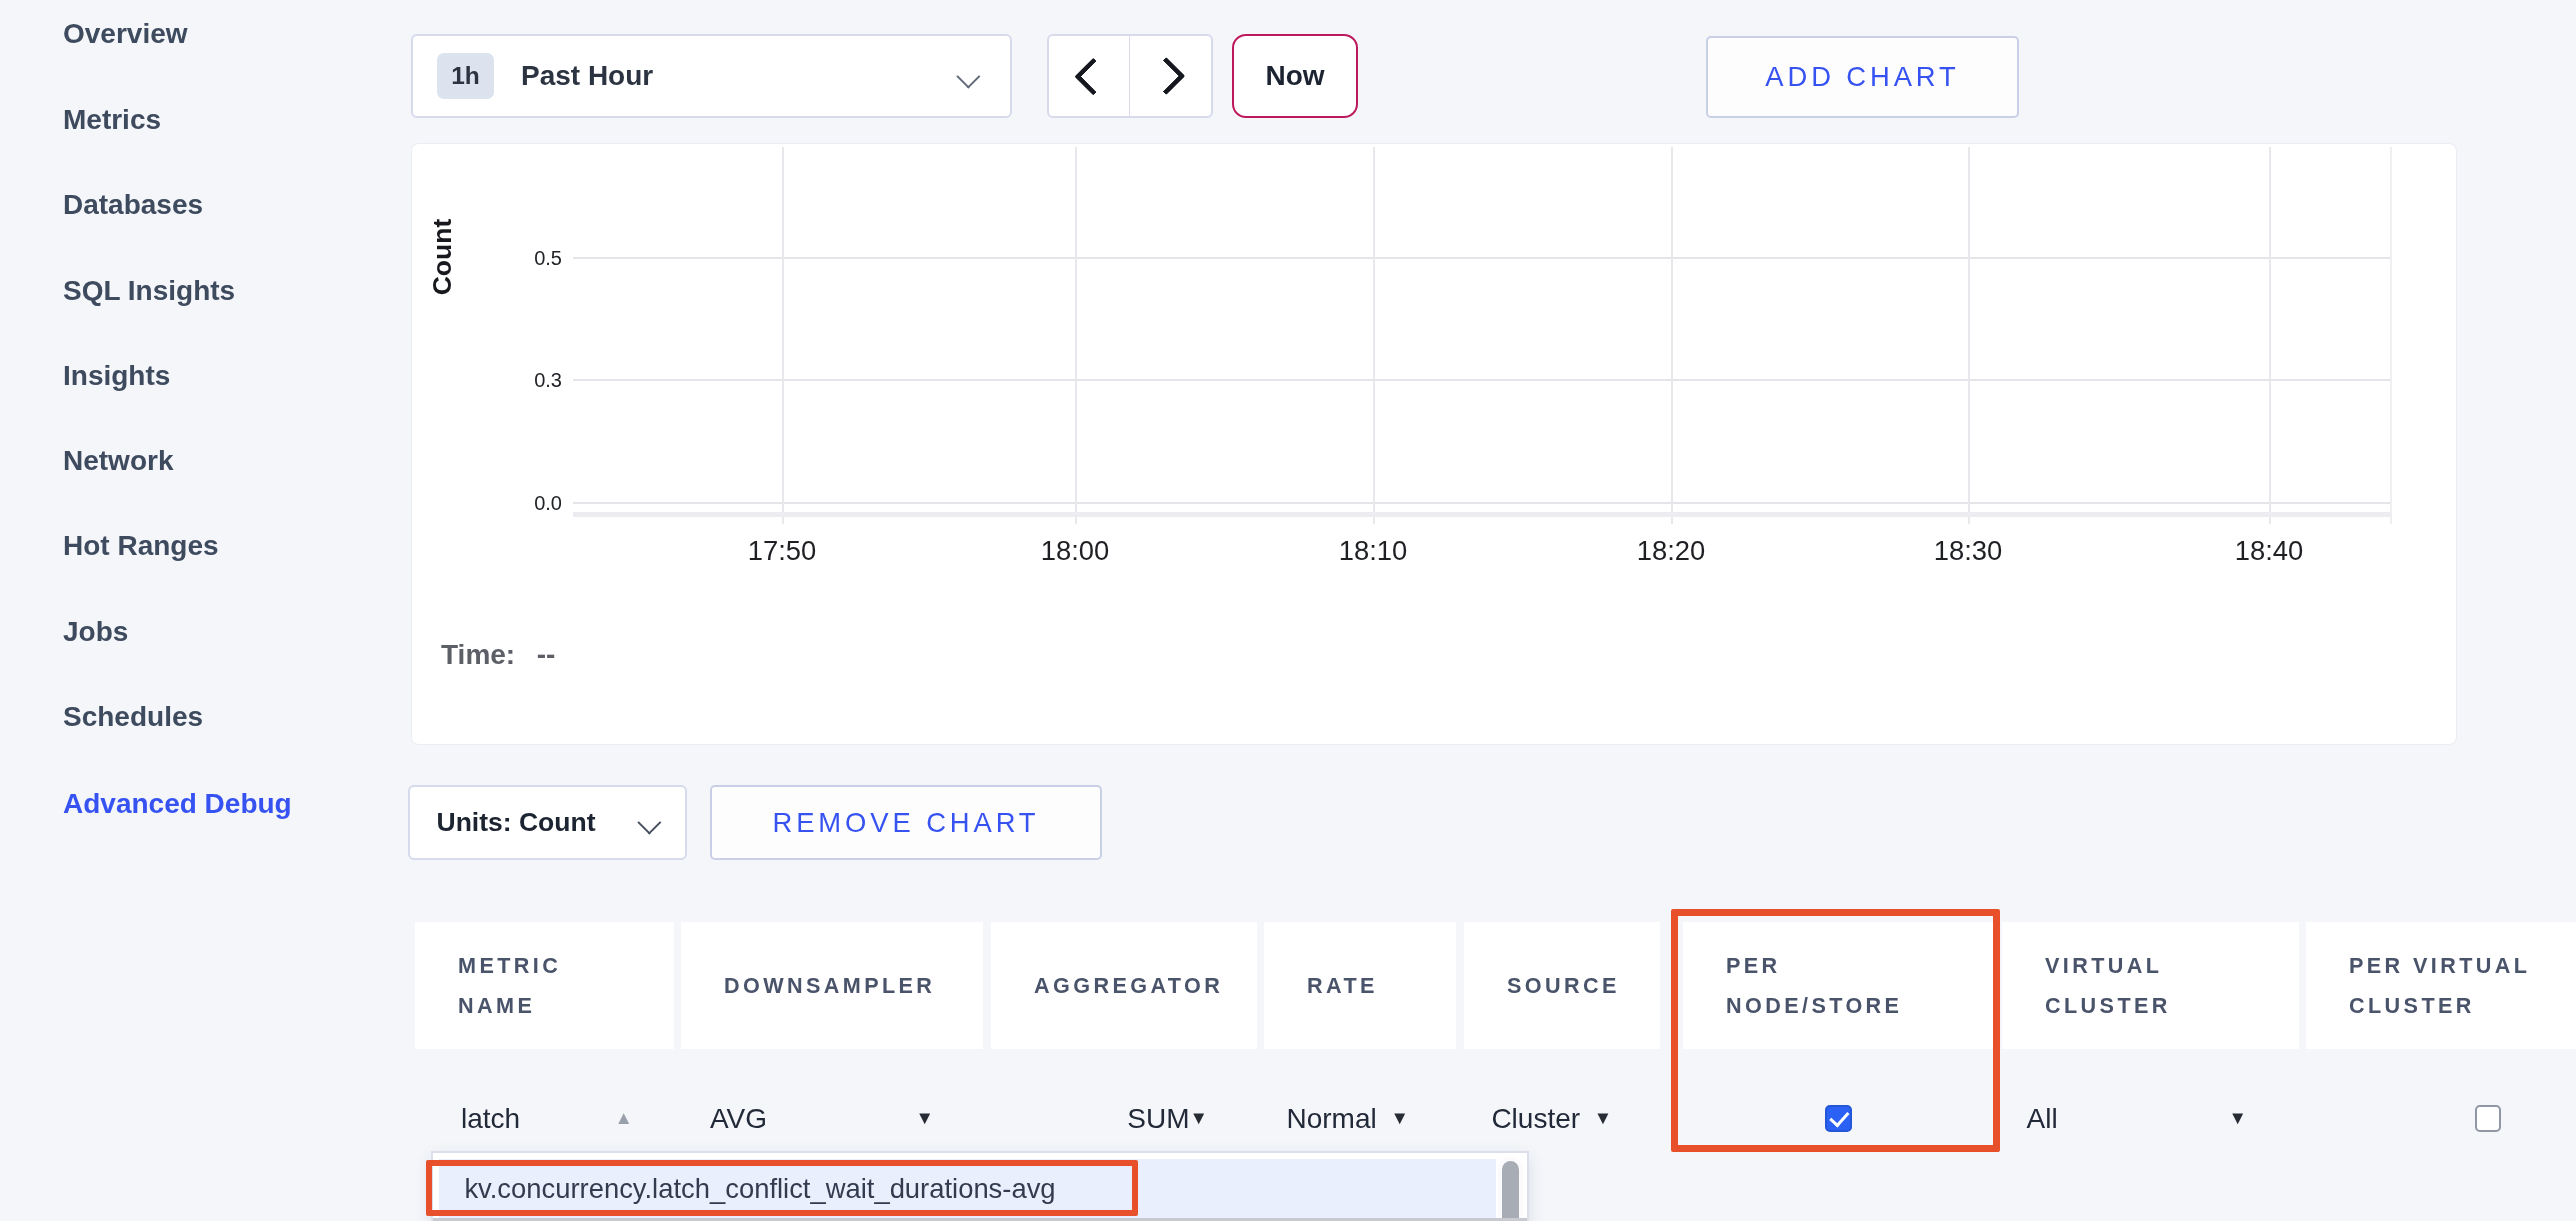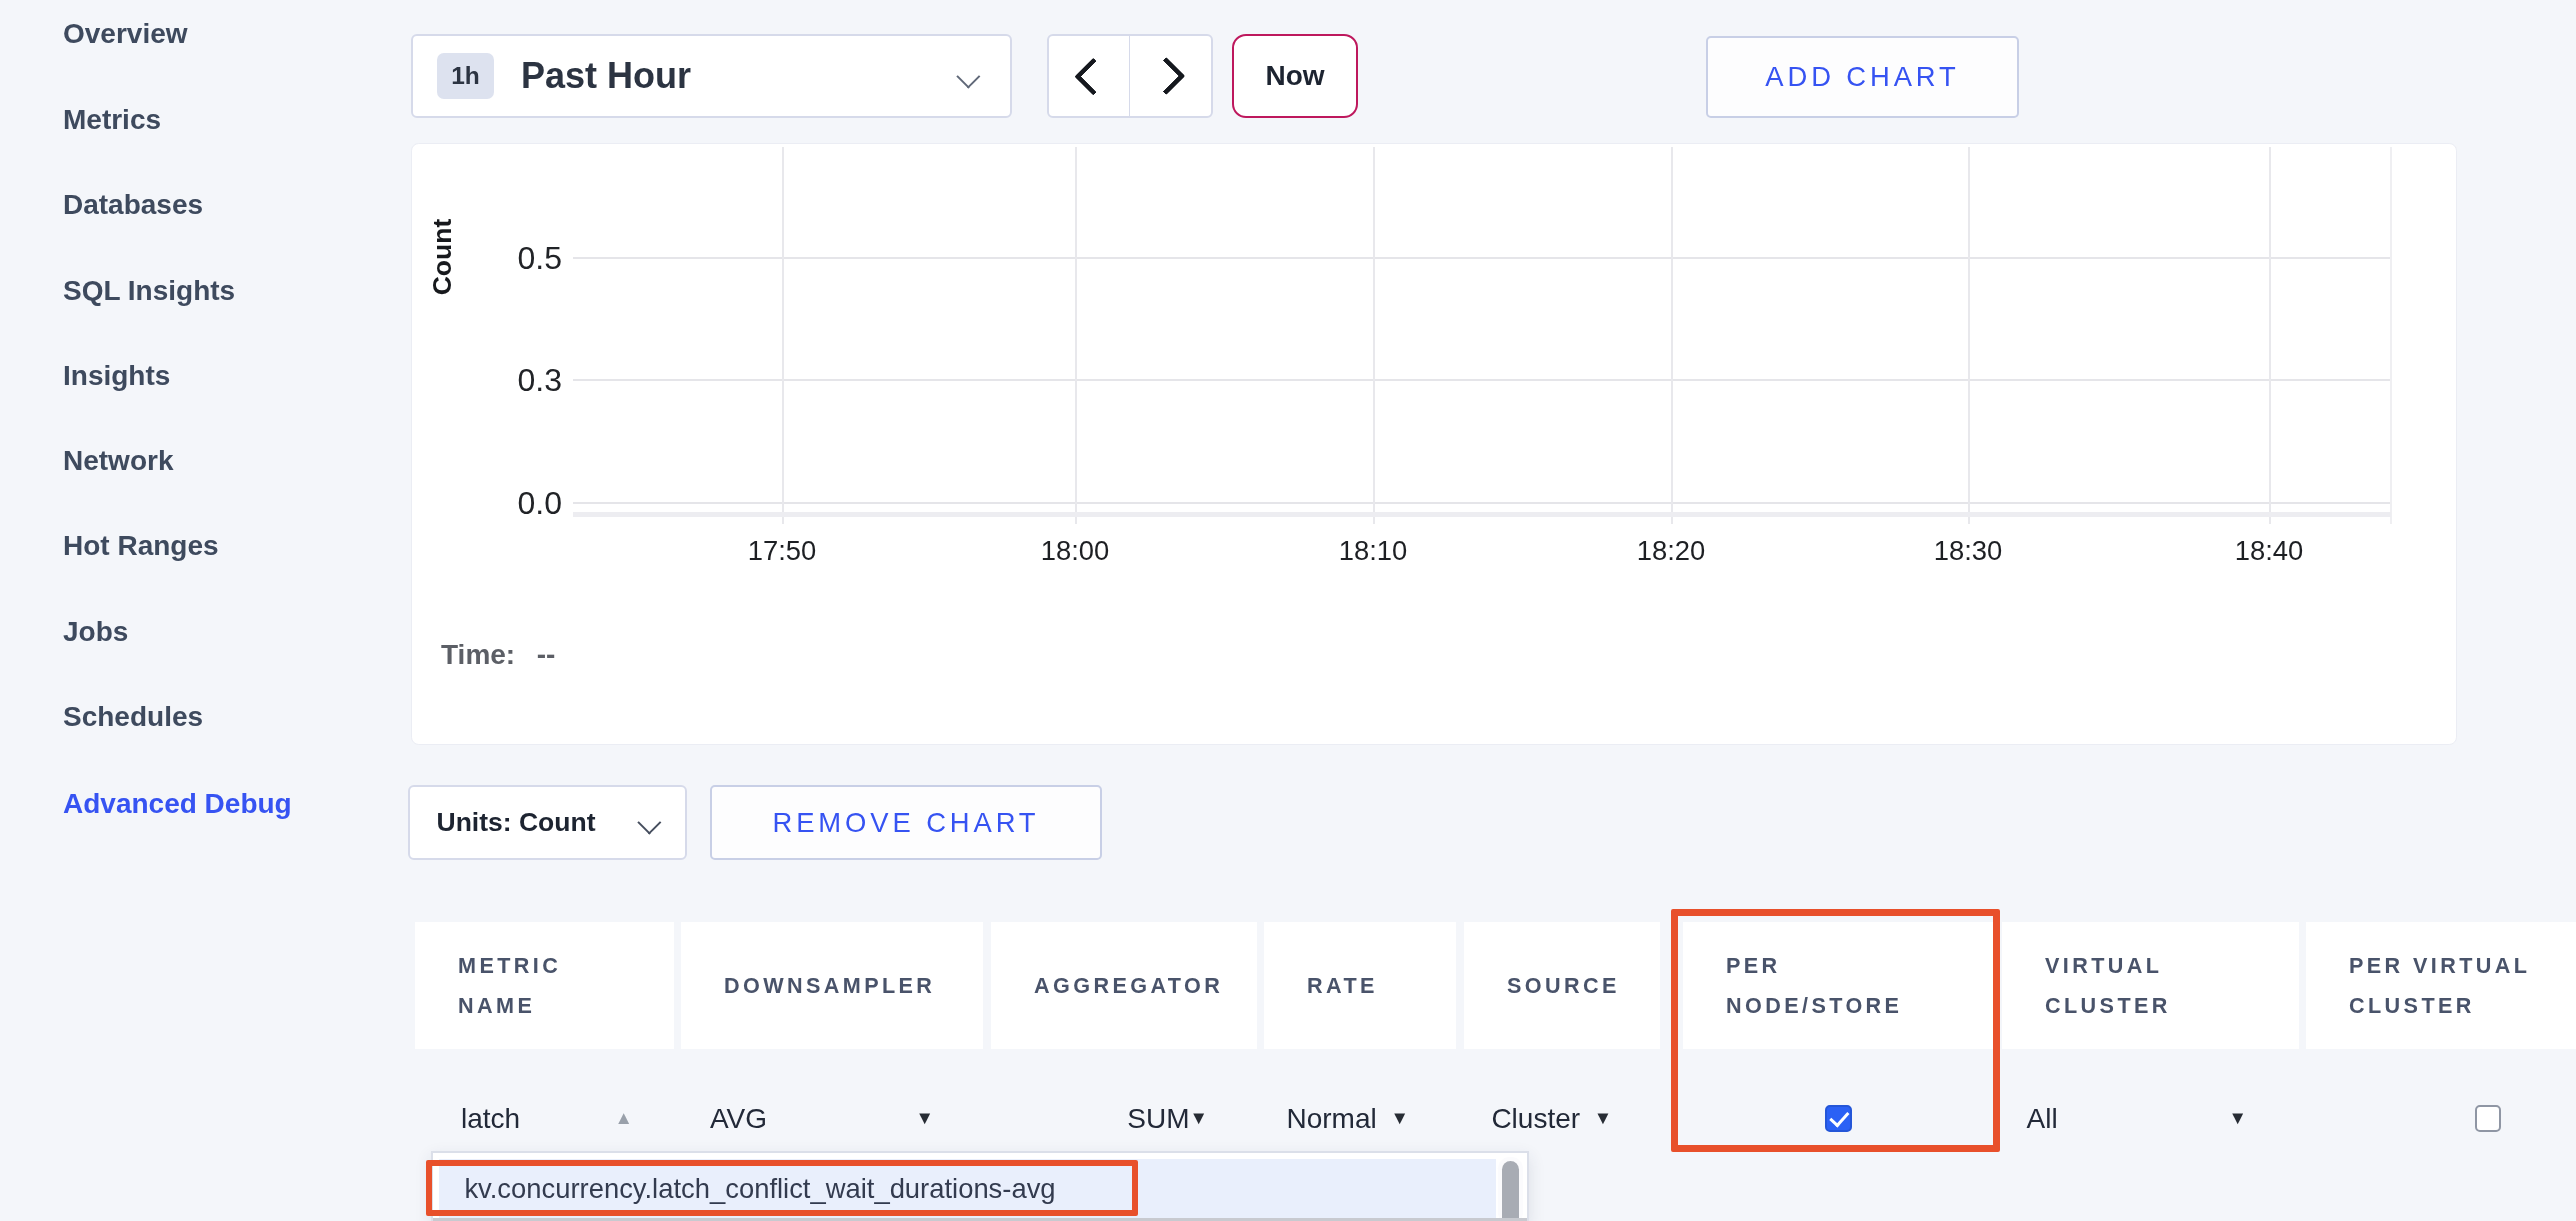--- a/index.html
+++ b/index.html
@@ -20,21 +20,21 @@
   
   .tp{
     position:absolute;left:411px;top:34px;width:601px;height:84px;background:#fff;
     border:2px solid #d6daea;border-radius:5.9px;box-sizing:border-box;
     display:flex;align-items:center;cursor:pointer;
   }
   .tp-badge{
     margin-left:23.5px;background:#dde2ef;border-radius:6.9px;padding:8.8px 14.7px;
     font-size:24.5px;font-weight:700;color:#2c3442;
   }
-  .tp-label{margin-left:26.5px;font-size:36px;font-weight:700;color:#2c3442;}
+  .tp-label{margin-left:26.5px;font-size:28px;font-weight:700;color:#2c3442;}
   .sel-chev{
     width:14.7px;height:14.7px;border-right:2.9px solid #606878;border-bottom:2.9px solid #606878;
     transform:rotate(45deg);margin-top:-6.9px;
   }
   .tp .sel-chev{position:absolute;right:33px;top:39px;}
   .nav-btn{
     position:absolute;top:34px;width:84px;height:84px;background:#fff;
     border:2px solid #d6daea;box-sizing:border-box;display:flex;align-items:center;
     justify-content:center;cursor:pointer;
   }
@@ -61,21 +61,21 @@
   .chart-card{
     position:absolute;left:411px;top:143px;width:2046px;height:602px;background:#fff;
     border:1px solid #ebedf4;border-radius:7.8px;box-sizing:border-box;
   }
   .y-label{
     position:absolute;left:427px;top:257px;transform:rotate(-90deg) translateX(-50%);
     transform-origin:left top;font-size:26.5px;font-weight:700;color:#17191d;
   }
   .ytick{
     position:absolute;left:480px;width:82px;text-align:right;transform:translateY(-50%);
-    font-size:32px;color:#212327;
+    font-size:20px;color:#212327;
   }
   .hgrid{position:absolute;left:573px;width:1818px;height:2px;background:#e5e5e9;}
   .vgrid{position:absolute;top:147px;width:2px;height:377px;background:#e8e8ec;}
   .axis-band{position:absolute;left:573px;top:512px;width:1818px;height:4.9px;background:#ededf1;}
   .xtick{
     position:absolute;top:535px;transform:translateX(-50%);
     font-size:27.4px;color:#1d1f23;white-space:nowrap;
   }
   .time-row{position:absolute;left:441px;top:639px;font-size:28px;font-weight:700;color:#5c5f66;}
   .time-row .val{margin-left:21.6px;font-weight:700;color:#5c5f66;}

